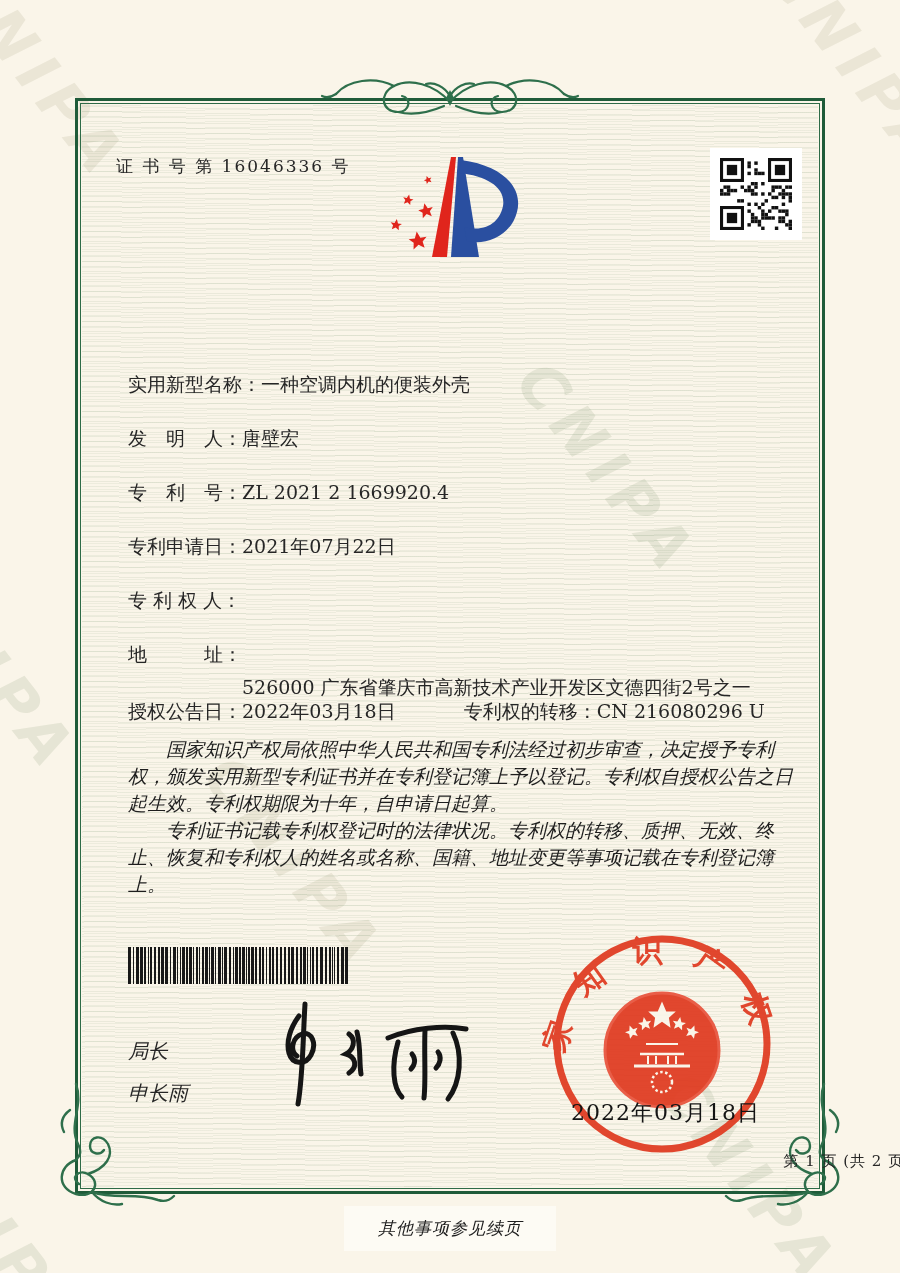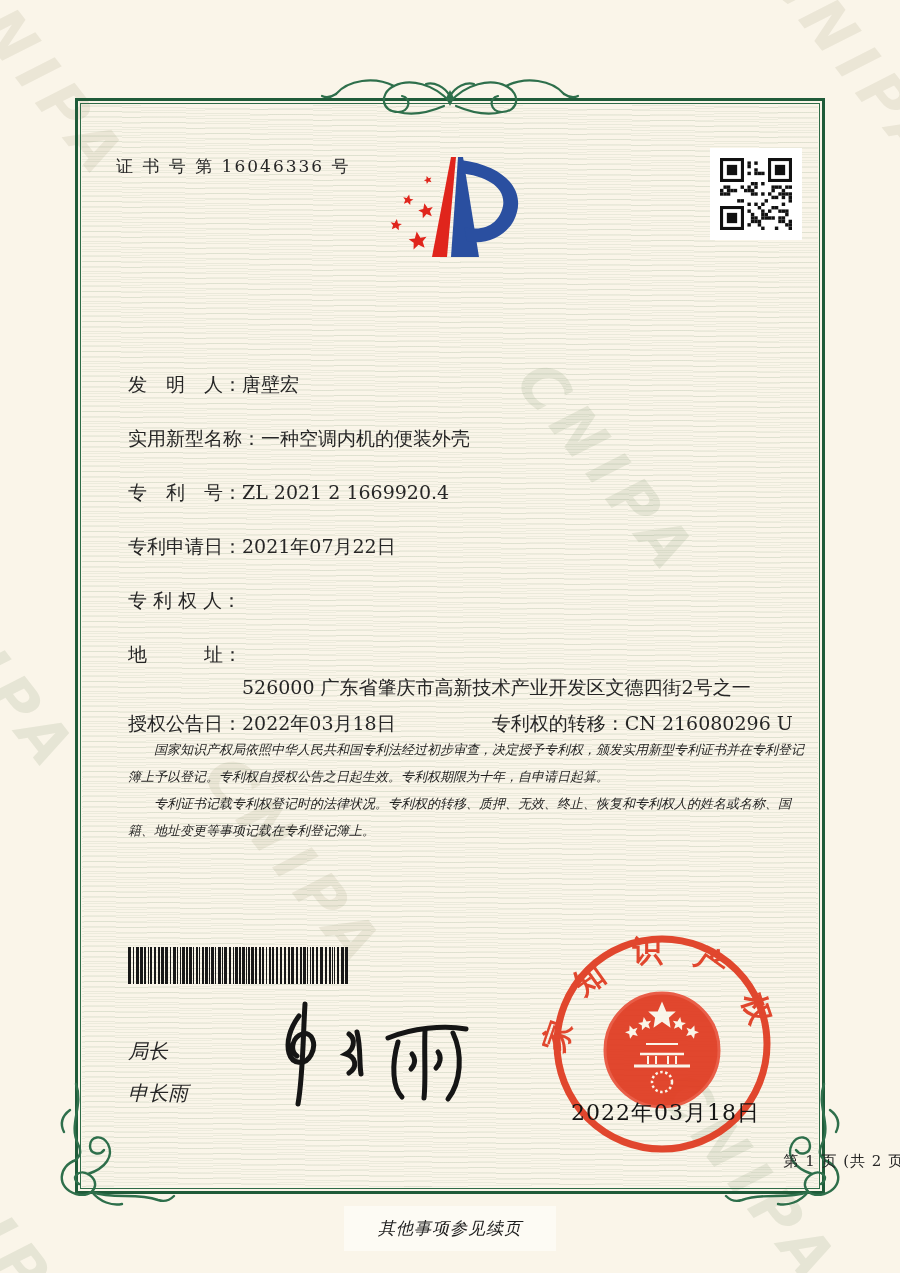--- a/index.html
+++ b/index.html
@@ -46,24 +46,24 @@
   }
   .doc-title{
     position:absolute; left:0; top:266px; width:900px;
     text-align:center; font-size:45px; font-weight:bold;
     letter-spacing:9px; text-indent:9px; color:#111;
   }
   .fields{ position:absolute; left:128px; top:372px; width:676px; font-size:19px; }
   .field-row{ display:flex; margin-bottom:30px; line-height:24px; }
   .field-label{ white-space:pre; flex:none; }
   .field-value{ flex:1; }
-  .grant-row{ display:flex; gap:96px; margin-top:12px; line-height:24px; }
+  .grant-row{ display:flex; gap:68px; line-height:24px; }
   .paras{
     position:absolute; left:128px; top:736px; width:678px;
-    font-size:13px; line-height:27px; font-style:italic; color:#1e1e1e;
+    font-size:19px; line-height:27px; font-style:italic; color:#1e1e1e;
   }
   .paras p{ margin:0; text-indent:2em; }
   .barcode{
     position:absolute; left:128px; top:947px; width:228px; height:37px;
     display:flex; align-items:stretch;
   }
   .barcode span{ background:#181818; height:100%; flex:none; }
   .signer{ position:absolute; left:128px; top:1030px; font-size:20px; line-height:42px;font-style:italic; }
   .signature{ position:absolute; left:252px; top:996px; }
   .seal{ position:absolute; left:542px; top:932px; z-index:5; }
@@ -250,26 +250,26 @@
           <rect x="68.57142857142857" y="65.14285714285714" width="3.4285714285714284" height="3.4285714285714284" fill="#111"></rect>
           <rect x="41.14285714285714" y="68.57142857142857" width="3.4285714285714284" height="3.4285714285714284" fill="#111"></rect>
           <rect x="54.857142857142854" y="68.57142857142857" width="3.4285714285714284" height="3.4285714285714284" fill="#111"></rect>
           <rect x="68.57142857142857" y="68.57142857142857" width="3.4285714285714284" height="3.4285714285714284" fill="#111"></rect>
         </svg>
     </div>
 
 
     <div class="fields">
       <div class="field-row">
+        <span class="field-label">实用新型名称：</span>
+        <span class="field-value">一种空调内机的便装外壳</span>
+      </div>
+      <div class="field-row">
         <span class="field-label">发　明　人：</span>
         <span class="field-value">唐壁宏</span>
-      </div>
-      <div class="field-row">
-        <span class="field-label">实用新型名称：</span>
-        <span class="field-value">一种空调内机的便装外壳</span>
       </div>
       <div class="field-row">
         <span class="field-label">专　利　号：</span>
         <span class="field-value">ZL 2021 2 1669920.4</span>
       </div>
       <div class="field-row">
         <span class="field-label">专利申请日：</span>
         <span class="field-value">2021年07月22日</span>
       </div>
       <div class="field-row">

